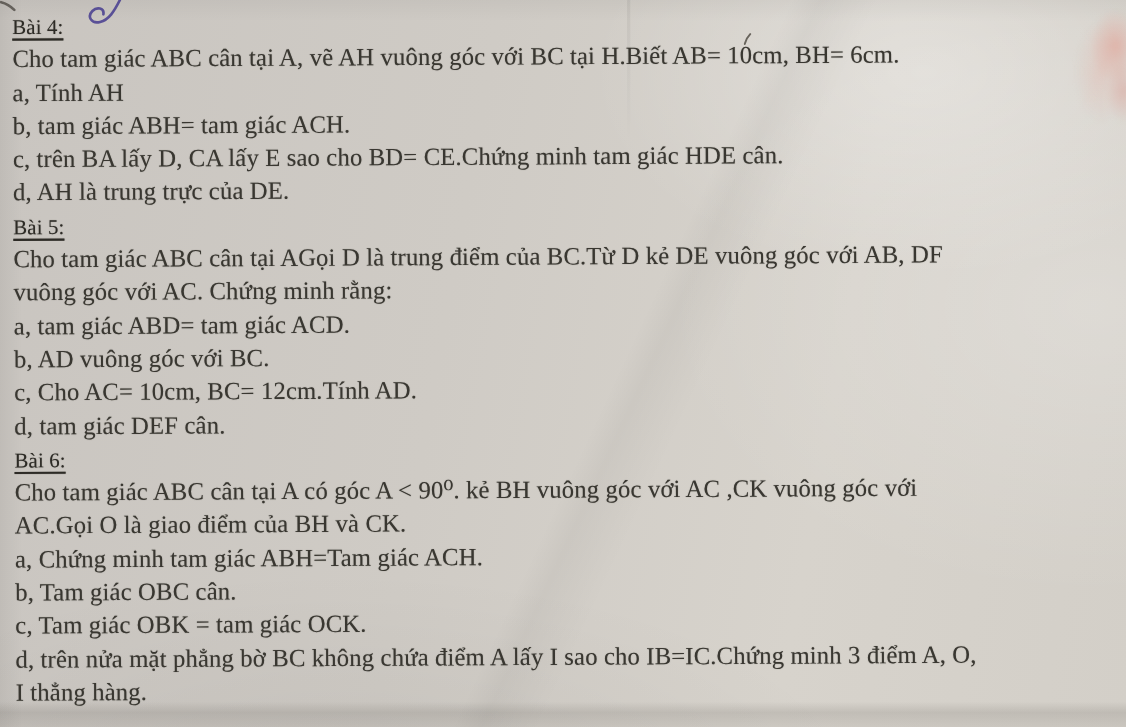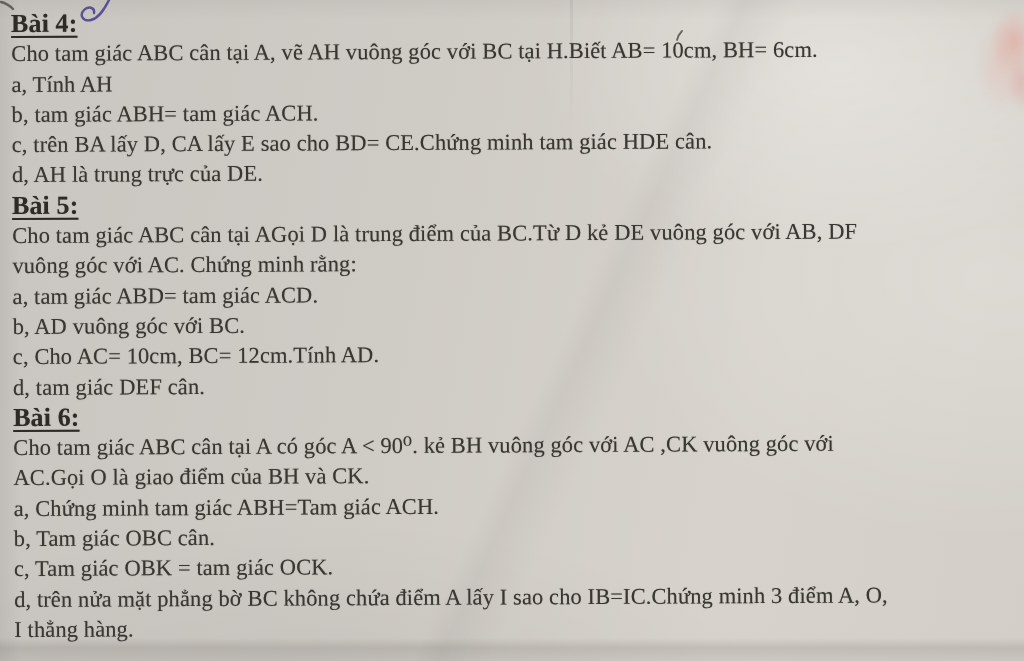--- a/index.html
+++ b/index.html
@@ -48,23 +48,23 @@
     letter-spacing: 0.1px;
     text-shadow: 0 0 1px rgba(57,55,49,0.45);
     white-space: nowrap;
   }
   .line {
     height: 30.3px;
     line-height: 30.3px;
   }
   .heading-text {
     display: inline-block;
-    font-weight: bold;
+    font-weight: normal;
     color: #2d2b26;
-    font-size: 26px;
+    font-size: 19px;
     text-decoration: underline;
     text-decoration-thickness: 2.2px;
     text-underline-offset: 4px;
     text-align: center;
   }
   .pen-scribble {
     position: absolute;
     left: 76px;
     top: 0;
     pointer-events: none;

